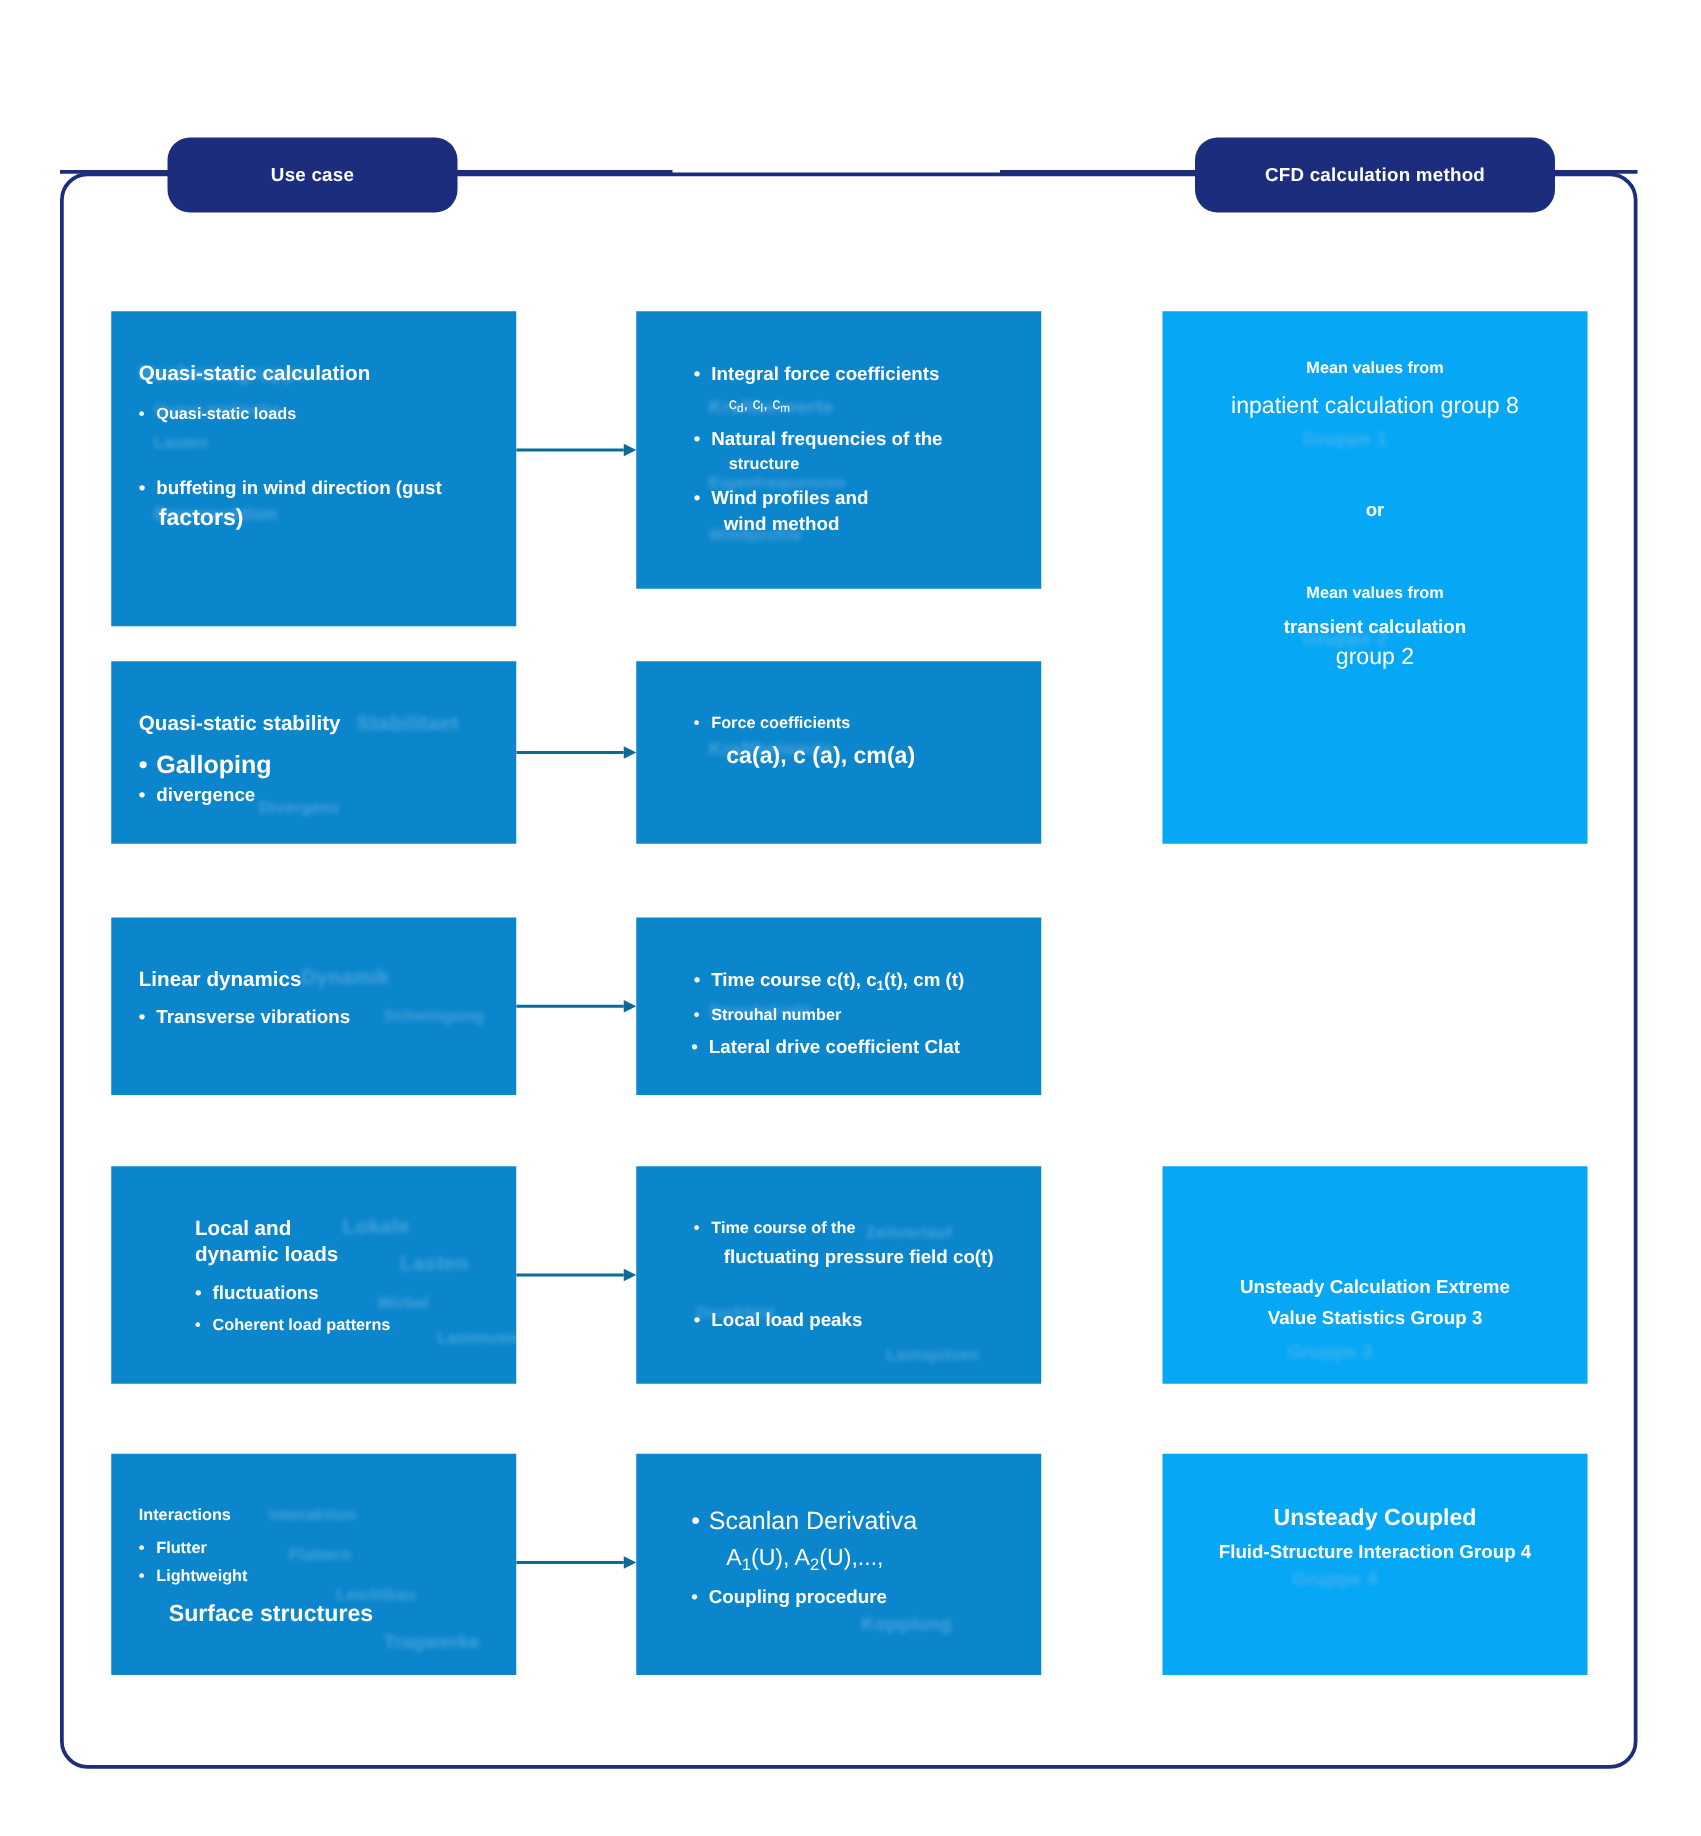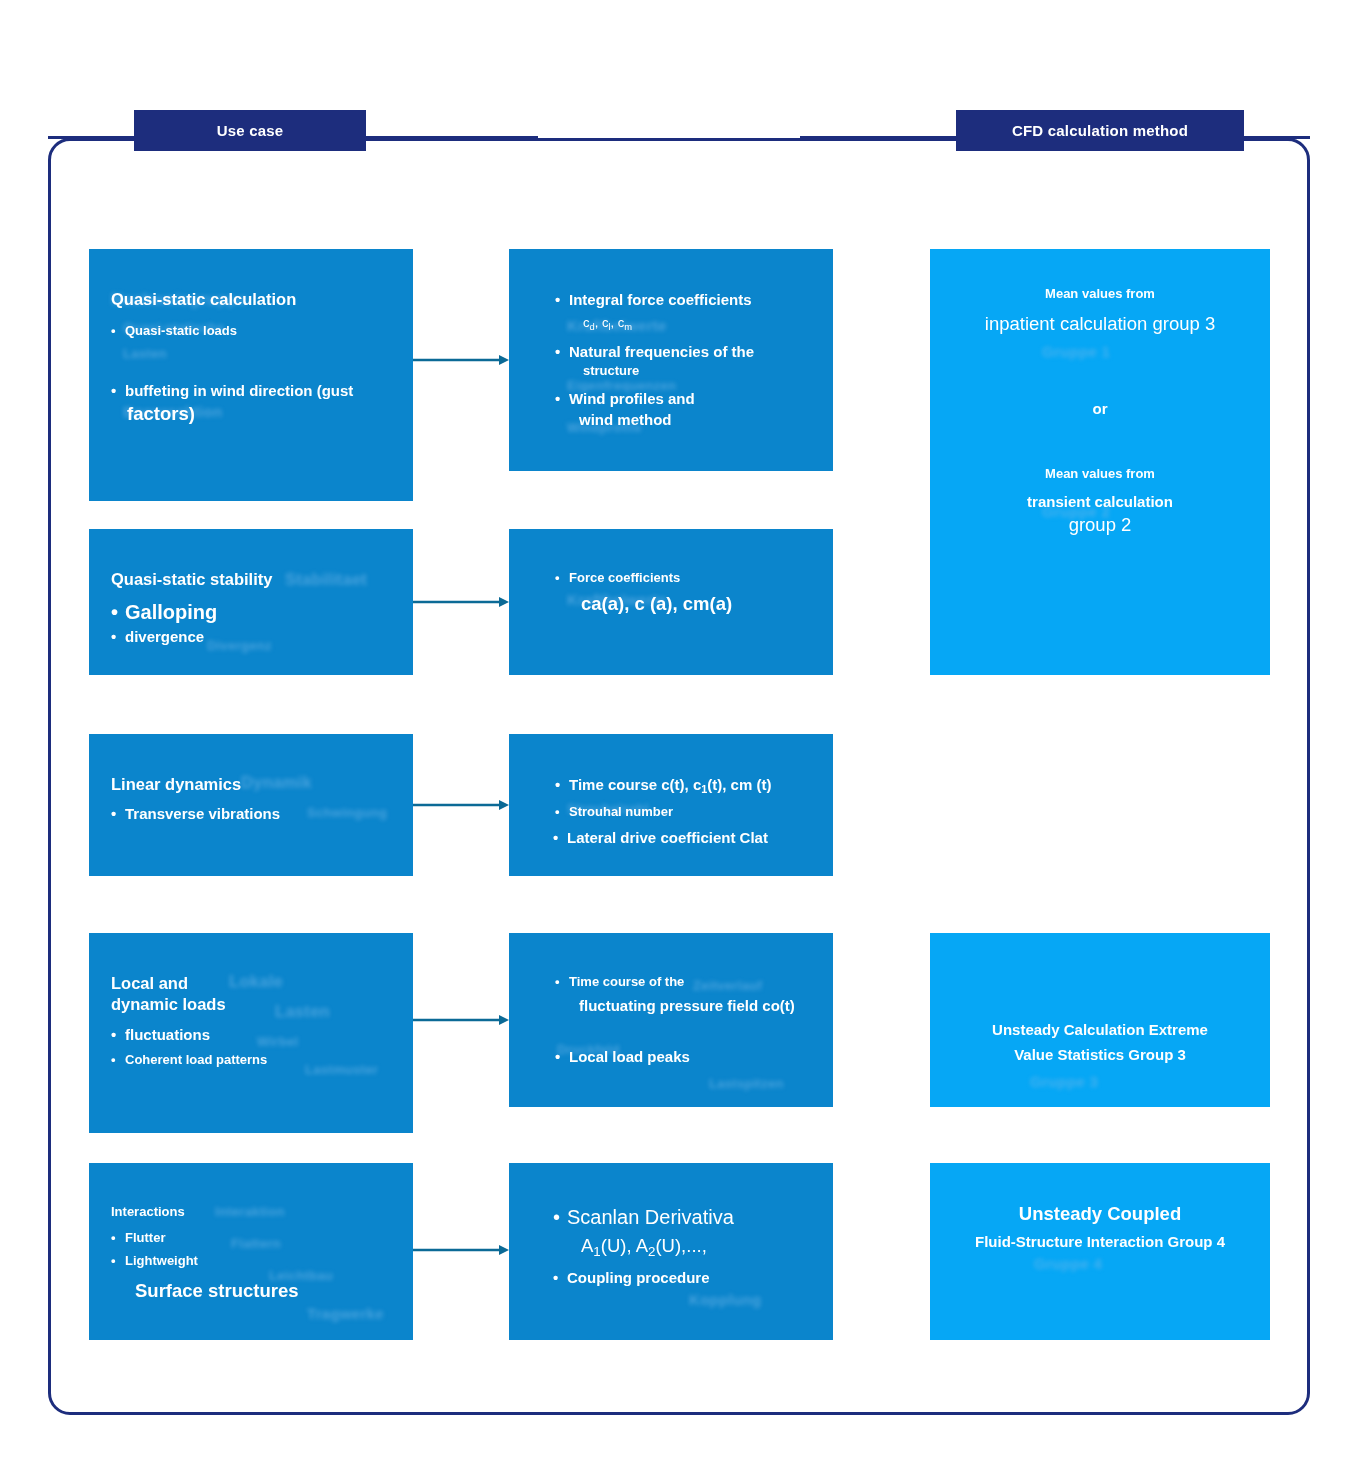--- a/index.html
+++ b/index.html
@@ -45,31 +45,32 @@
   }
   .rail-a { left: 48px;  width: 92px; }
   .rail-b { left: 360px; width: 178px; }
   .rail-c { left: 800px; width: 162px; }
   .rail-d { left: 1238px; width: 72px; }
 
   
   .col-header {
     position: absolute;
     top: 110px;
-    height: 41px;
+    height: 60px;
     background: #1d2d7d;
     color: #ffffff;
     font-size: 15px;
     font-weight: bold;
     letter-spacing: 0.2px;
     display: flex;
     align-items: center;
     justify-content: center;
     text-align: center;
     box-sizing: border-box;
+    border-radius: 18px;
   }
   .hdr-1 { left: 134px;  width: 232px; }
   .hdr-2 { left: 532px;  width: 276px; }
   .hdr-3 { left: 956px;  width: 288px; }
 
   
   .box {
     position: absolute;
     box-sizing: border-box;
     color: #ffffff;
@@ -226,21 +227,21 @@
     </div>
   </div>
 
   <div class="box c3" style="left:930px; top:249px; width:340px; height:426px;">
     <div class="box-inner" style="padding-top:36px;">
       <div class="ghost t-md" style="left:112px; top:92px;">Gruppe 1</div>
       <div class="ghost t-md" style="left:112px; top:252px;">Gruppe 2</div>
 
       <div class="ln t-sm">Mean values from</div>
       <div class="spacer-8"></div>
-      <div class="ln t-lg t-light">inpatient calculation group 3</div>
+      <div class="ln t-lg t-light">inpatient calculation group 8</div>
       <div class="spacer-40"></div>
       <div class="spacer-22"></div>
       <div class="ln t-md">or</div>
       <div class="spacer-30"></div>
       <div class="spacer-16"></div>
       <div class="ln t-sm">Mean values from</div>
       <div class="spacer-8"></div>
       <div class="ln t-md">transient calculation</div>
       <div class="ln t-lg t-light">group 2</div>
     </div>
@@ -312,21 +313,21 @@
       <div class="ln t-sm" style="padding-left:24px; padding-top:6px;">
         <span class="bul">•</span><span>Strouhal number</span>
       </div>
       <div class="ln t-md" style="padding-left:22px; padding-top:6px;">
         <span class="bul">•</span><span>Lateral drive coefficient Clat</span>
       </div>
     </div>
   </div>
 
 
-  <div class="box c1" style="left:89px; top:933px; width:324px; height:200px;">
+  <div class="box c1" style="left:89px; top:933px; width:324px; height:174px;padding-left:45px;">
     <div class="box-inner">
       <div class="ghost t-head" style="left:140px; top:38px;">Lokale</div>
       <div class="ghost t-head" style="left:186px; top:68px;">Lasten</div>
       <div class="ghost t-sm" style="left:168px; top:100px;">Wirbel</div>
       <div class="ghost t-sm" style="left:216px; top:128px;">Lastmuster</div>
 
       <div class="spacer-22"></div>
       <div class="ln t-head">Local and</div>
       <div class="ln t-head">dynamic loads</div>
       <div class="spacer-8"></div>

